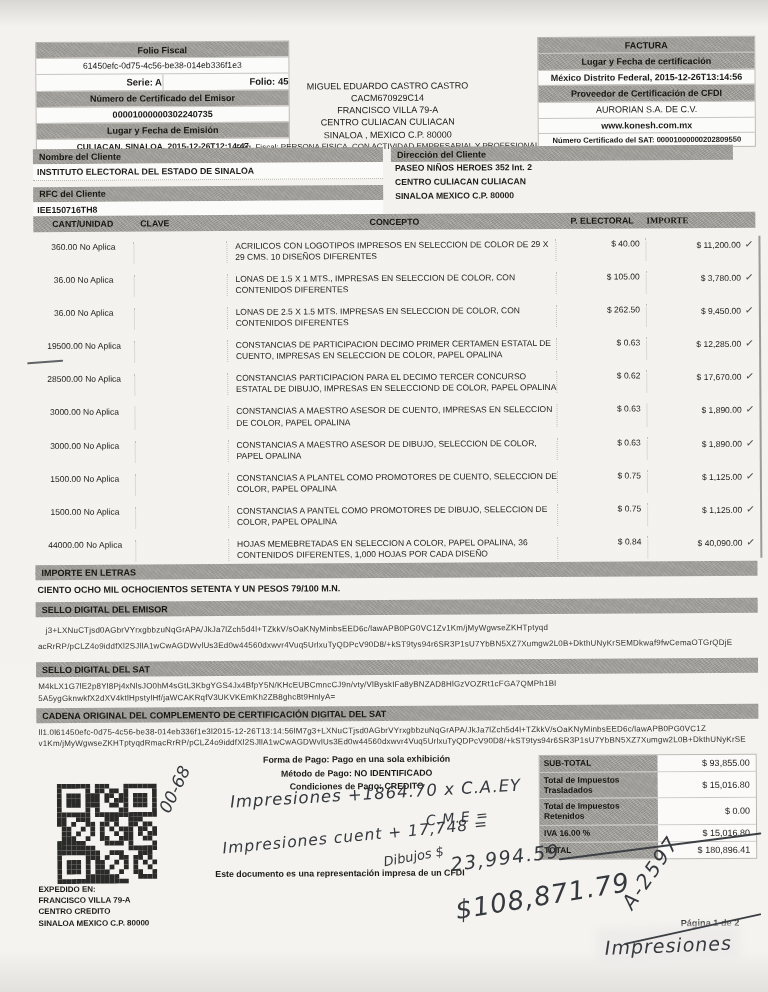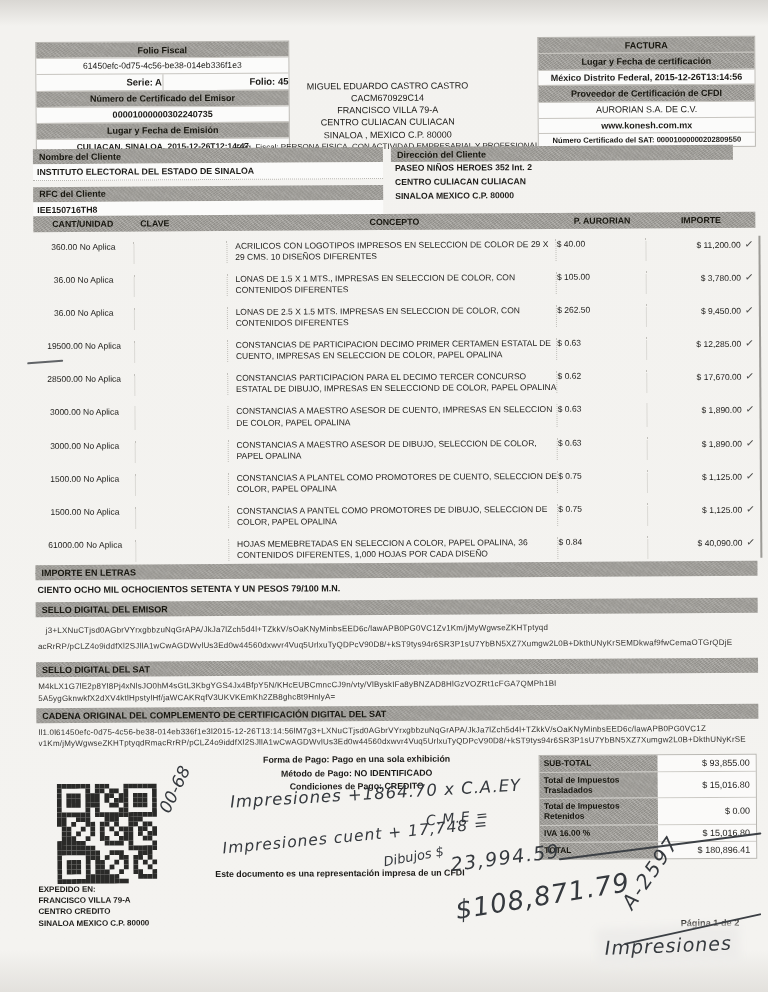--- a/index.html
+++ b/index.html
@@ -56,28 +56,28 @@
   #items{position:absolute;left:35px;top:214px;width:722px;}
   .thead{display:flex;
       background:repeating-linear-gradient(47deg,rgba(255,255,255,.14) 0 1px,transparent 1px 3px),
       repeating-linear-gradient(-33deg,rgba(0,0,0,.10) 0 1px,transparent 1px 2px),#a4a29d;
       color:#17160f;font-weight:bold;font-size:8.8px;padding:3px 0;}
   .thead span{display:block;}
   .h-cant{width:100px;text-align:center;}
   .h-clave{width:92px;text-align:left;padding-left:8px;}
   .h-conc{width:330px;text-align:center;}
   .h-pu{width:90px;text-align:center;}
-  .h-imp{width:110px;text-align:center;}
+  .h-imp{width:110px;font-family:Liberation Serif, serif;}
   #rows{border-bottom:1px dotted #b3b1ac;padding-top:10px;min-height:318px;}
   .trow{display:flex;margin-bottom:11px;font-size:8.5px;line-height:1.3;}
   .c-cant{width:100px;text-align:center;padding:0 8px;box-sizing:border-box;}
   .c-clave{width:92px;border-left:1px dotted #c2c0bb;}
   .c-conc{width:330px;border-left:1px dotted #c2c0bb;padding-left:8px;box-sizing:border-box;
           text-transform:uppercase;}
-  .c-pu{width:90px;text-align:left;border-left:1px dotted #c2c0bb;box-sizing:border-box;
+  .c-pu{width:90px;text-align:right;border-left:1px dotted #c2c0bb;box-sizing:border-box;
         padding-right:6px;}
   .c-imp{width:110px;text-align:right;border-left:1px dotted #c2c0bb;box-sizing:border-box;
          padding-right:2px;white-space:nowrap;}
   .check{display:inline-block;margin-left:4px;color:#4a4a48;font-size:10.5px;
          transform:rotate(6deg);font-family:"DejaVu Sans",sans-serif;}
 
   
   .section-band{position:absolute;left:35px;width:722px;box-sizing:border-box;}
   #letras-band{top:563px;}
   #letras-val{position:absolute;left:37px;top:583px;font-size:9px;font-weight:bold;}
@@ -187,21 +187,21 @@
     <div class="val">PASEO NIÑOS HEROES   352 Int. 2</div>
     <div class="val">CENTRO   CULIACAN   CULIACAN</div>
     <div class="val">SINALOA   MEXICO   C.P. 80000</div>
   </div>
 
   <div id="items">
     <div class="thead">
       <span class="h-cant">CANT/UNIDAD</span>
       <span class="h-clave">CLAVE</span>
       <span class="h-conc">CONCEPTO</span>
-      <span class="h-pu">P. AURORIAN</span>
+      <span class="h-pu">P. ELECTORAL</span>
       <span class="h-imp">IMPORTE</span>
     </div>
     <div id="rows">
     <div class="trow">
       <div class="c-cant"><span class="qty">360.00</span> <span class="unit">No Aplica</span></div>
       <div class="c-clave"></div>
       <div class="c-conc">ACRILICOS CON LOGOTIPOS IMPRESOS EN SELECCION DE COLOR DE 29 X 29 CMS. 10 DISEÑOS DIFERENTES</div>
       <div class="c-pu">$  40.00</div>
       <div class="c-imp"><span class="imp-val">$  11,200.00</span><span class="check">✓</span></div>
     </div>
@@ -264,21 +264,21 @@
 
     <div class="trow">
       <div class="c-cant"><span class="qty">1500.00</span> <span class="unit">No Aplica</span></div>
       <div class="c-clave"></div>
       <div class="c-conc">CONSTANCIAS A PANTEL COMO PROMOTORES DE DIBUJO, SELECCION DE COLOR, PAPEL OPALINA</div>
       <div class="c-pu">$  0.75</div>
       <div class="c-imp"><span class="imp-val">$  1,125.00</span><span class="check">✓</span></div>
     </div>
 
     <div class="trow">
-      <div class="c-cant"><span class="qty">61000.00</span> <span class="unit">No Aplica</span></div>
+      <div class="c-cant"><span class="qty">44000.00</span> <span class="unit">No Aplica</span></div>
       <div class="c-clave"></div>
       <div class="c-conc">HOJAS MEMEBRETADAS EN SELECCION A COLOR, PAPEL OPALINA, 36 CONTENIDOS DIFERENTES, 1,000 HOJAS POR CADA DISEÑO</div>
       <div class="c-pu">$  0.84</div>
       <div class="c-imp"><span class="imp-val">$  40,090.00</span><span class="check">✓</span></div>
     </div>
   </div>
   </div>
 
   <div class="band section-band" id="letras-band">IMPORTE EN LETRAS</div>
   <div id="letras-val">CIENTO OCHO MIL OCHOCIENTOS SETENTA Y UN PESOS 79/100 M.N.</div>

